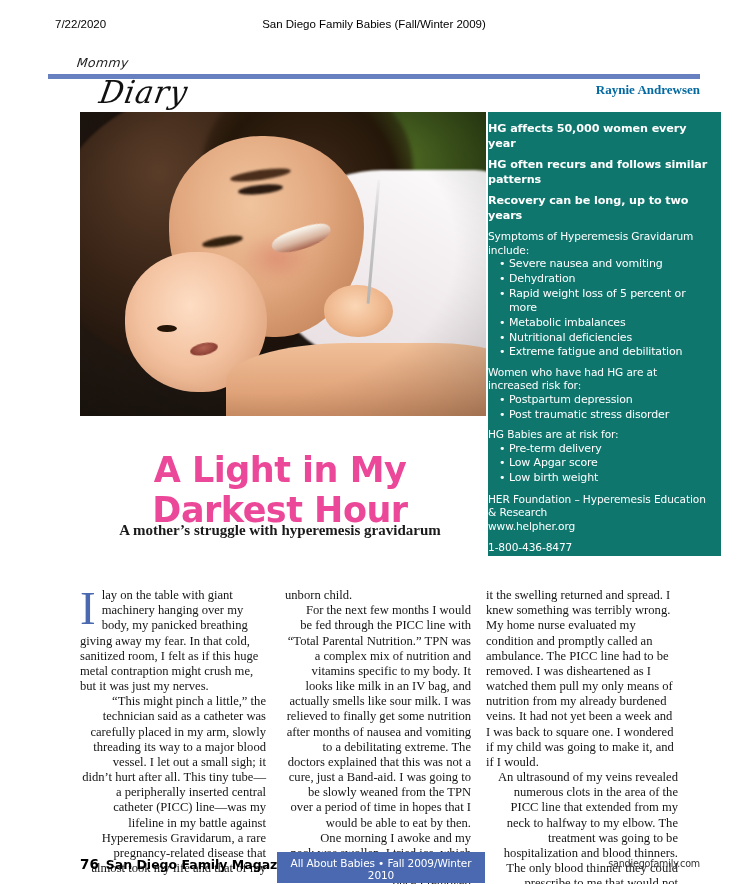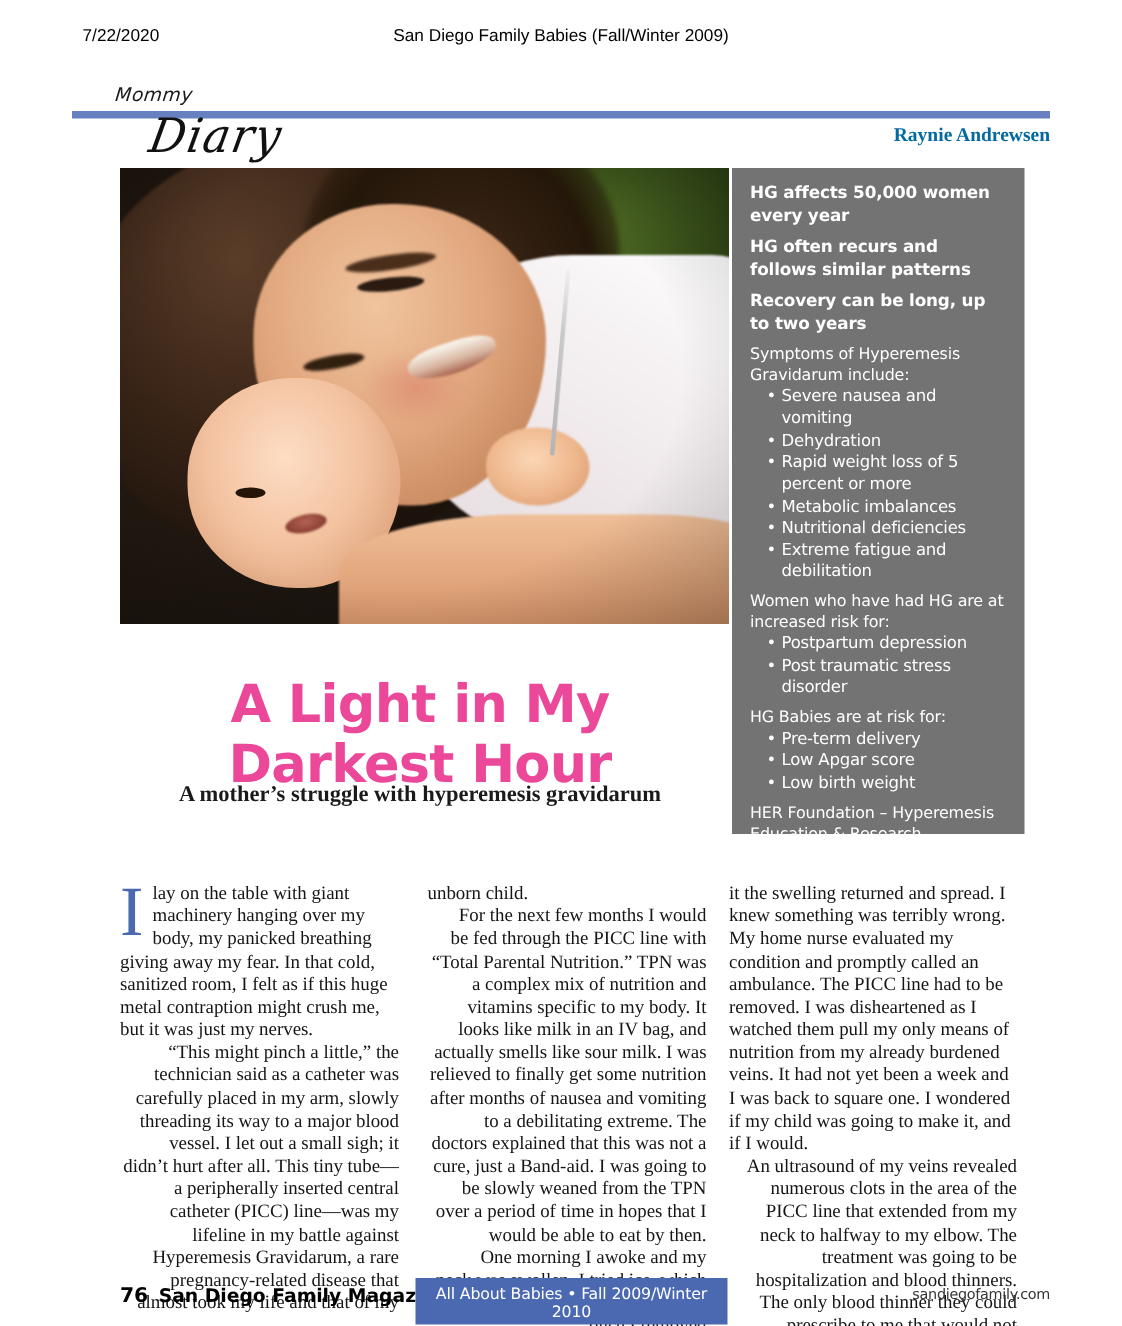--- a/index.html
+++ b/index.html
@@ -285,25 +285,25 @@
     position: absolute;
     inset: 0;
     background: radial-gradient(ellipse 86% 86% at 45% 45%, rgba(0,0,0,0) 55%, rgba(0,0,0,0.30) 100%);
   }
 
   
   .facts {
     position: absolute;
     left: 488px;
     top: 60px;
-    width: 195px;
+    width: 233px;
     height: 444px;
-    background: #737373;
+    background: #0f766e;
     color: #ffffff;
-    padding: 10px 11px 0 12px;
+    padding: 10px 11px 0 0;
     box-sizing: border-box;
     font-family: "DejaVu Sans", sans-serif;
   }
   .fact-lead {
     font-size: 11.2px;
     font-weight: bold;
     line-height: 1.30;
     margin-bottom: 7px;
     letter-spacing: -0.1px;
   }

